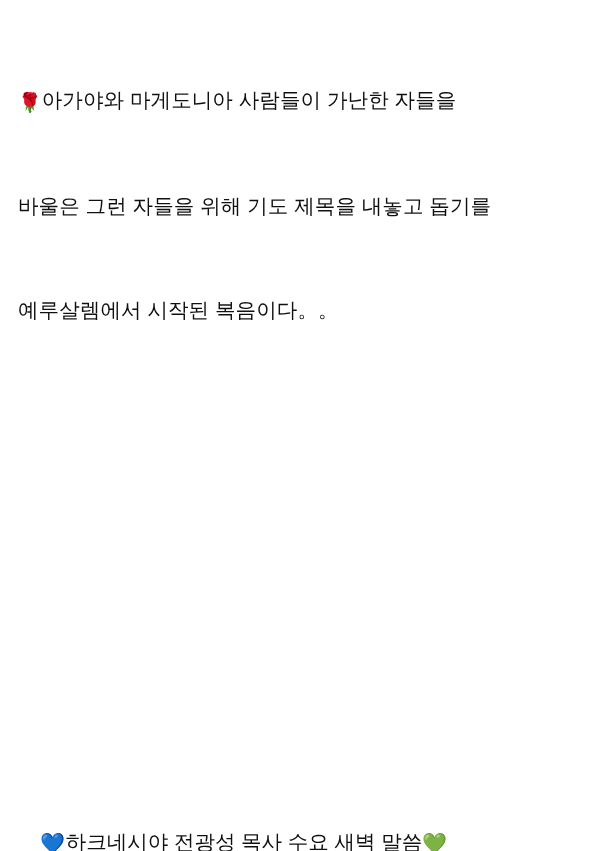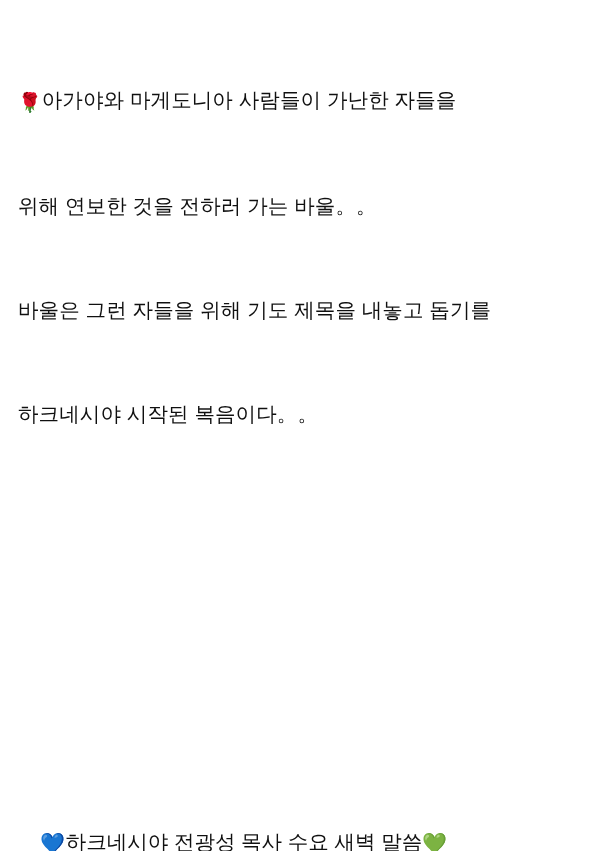--- a/index.html
+++ b/index.html
@@ -66,23 +66,22 @@
     vertical-align: -1px;
   }
 </style>
 </head>
 <body>
 
 <div class="page">
 
   <div class="body-text">
     <span class="line"><span class="emoji rose">🌹</span><span>아가야와 마게도니아 사람들이 가난한 자들을</span></span>
-    <span class="line"><span>위해 연보한 것을 전하러 가는 바울。。</span></span>
     <span class="line"><span>바울은 그런 자들을 위해 기도 제목을 내놓고 돕기를</span></span>
-    <span class="line"><span>하크네시야 시작된 복음이다。。</span></span>
+    <span class="line"><span>예루살렘에서 시작된 복음이다。。</span></span>
     
     
     
     
     
     
     
     
     
     

